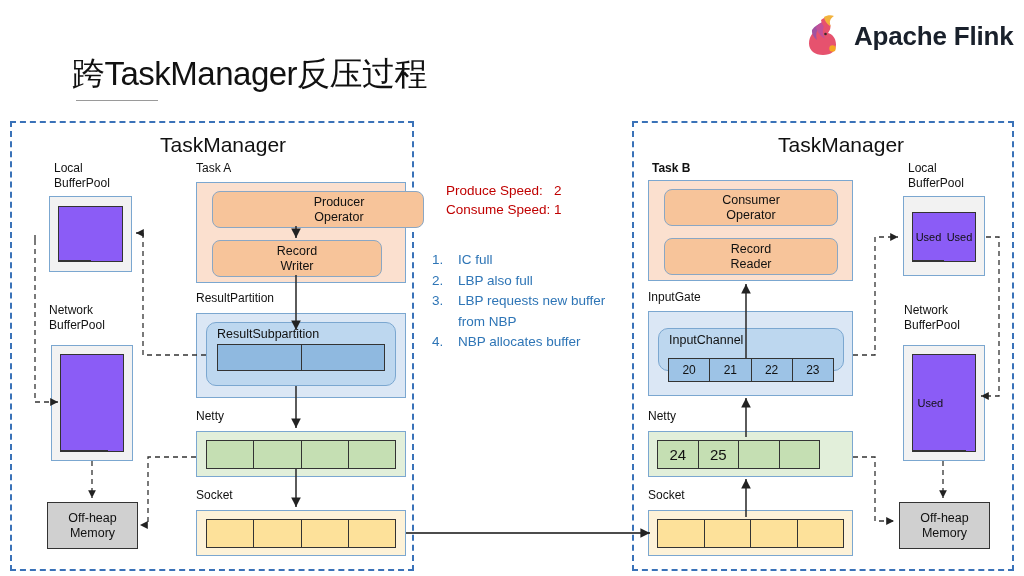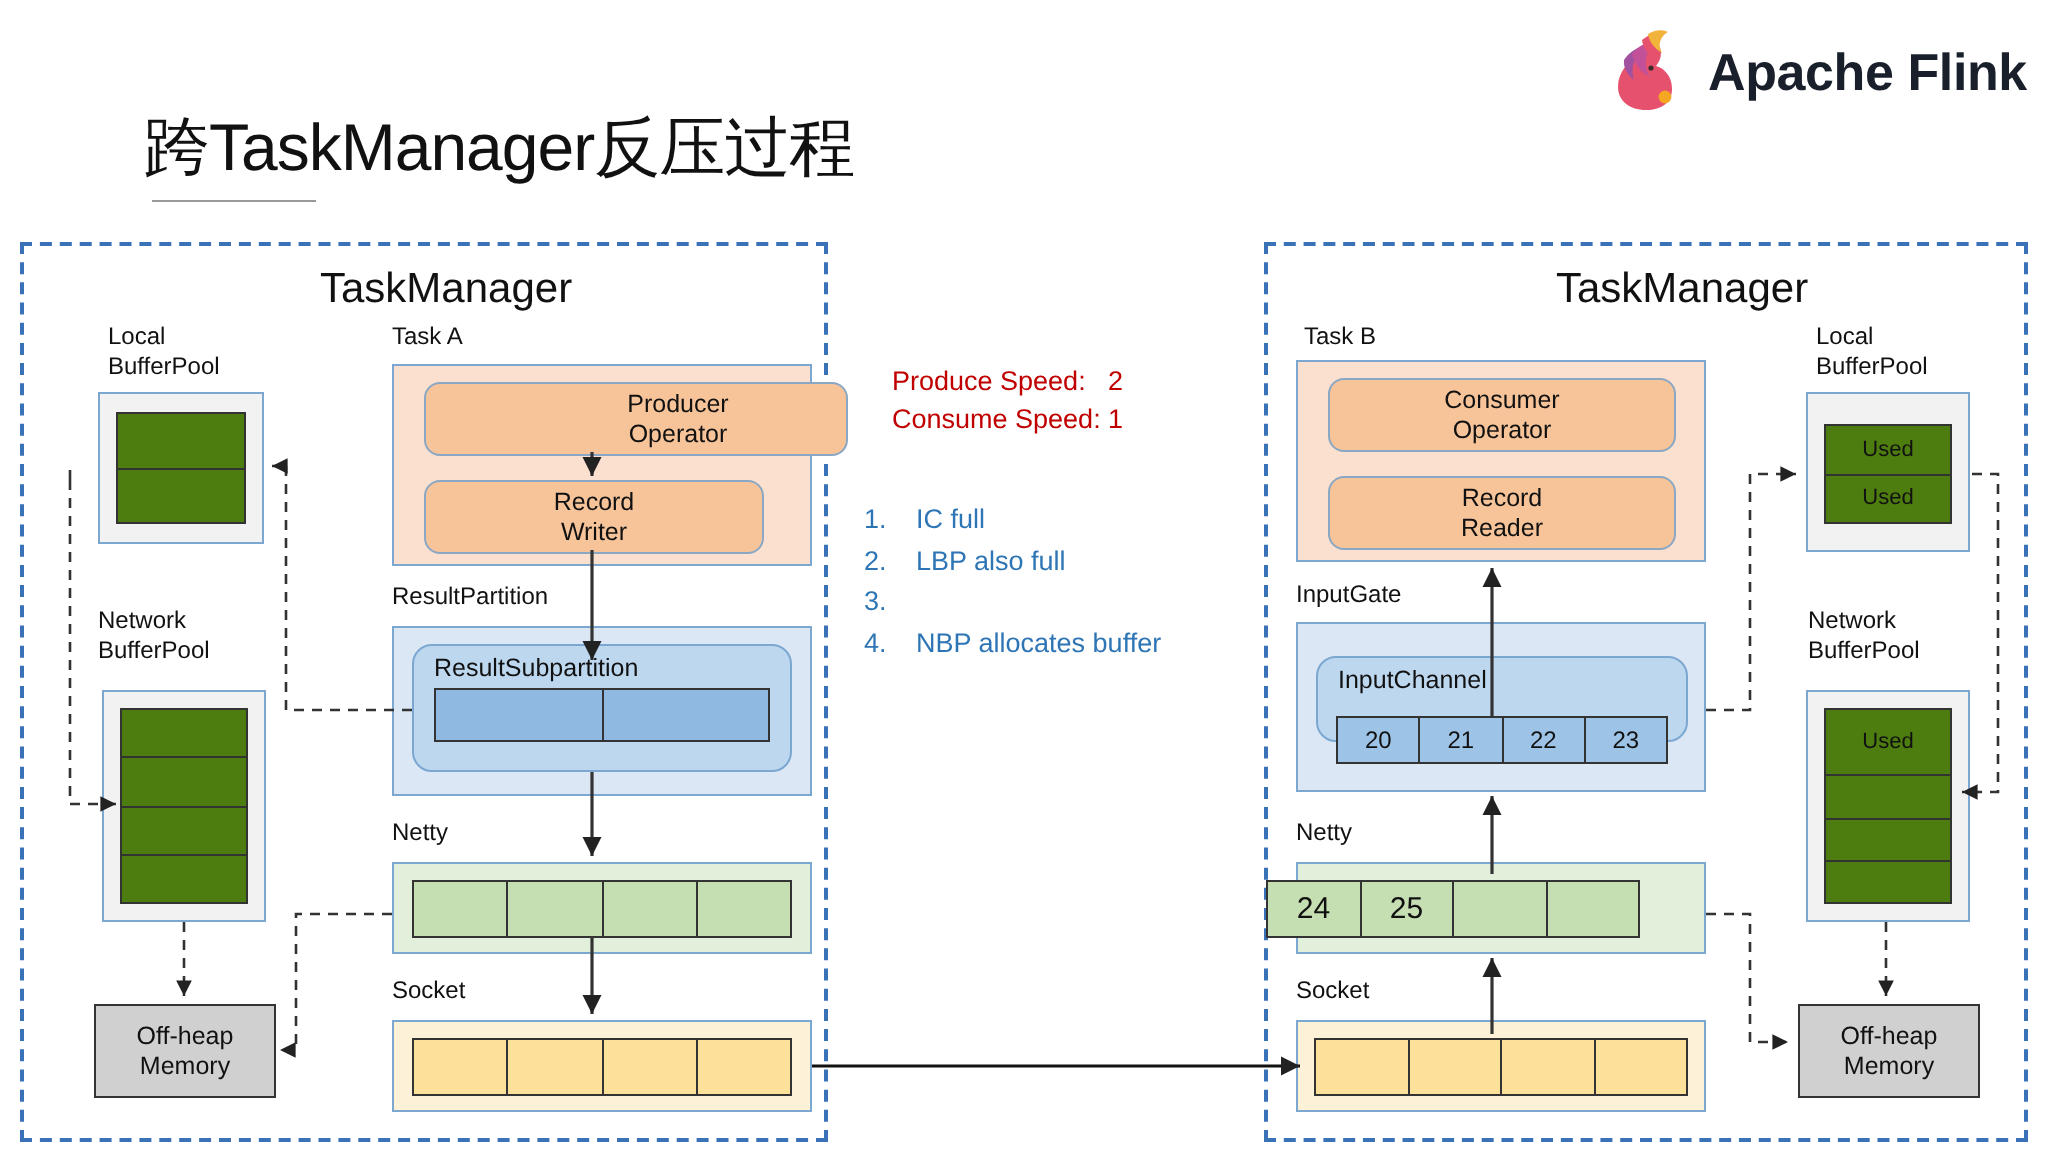--- a/index.html
+++ b/index.html
@@ -26,21 +26,21 @@
   .tm{position:absolute;border:2px dashed #3a72b8;box-sizing:border-box;}
   .tm-label{position:absolute;font-size:21px;color:#111;white-space:nowrap;}
 
   
   .lbl{position:absolute;font-size:12px;color:#111;line-height:14px;white-space:nowrap;}
   .lbl2{position:absolute;font-size:12px;color:#111;line-height:15px;}
 
   
   .box{position:absolute;box-sizing:border-box;}
   .outer-blue{background:#f2f2f2;border:1px solid #7ba7d0;}
-  .pool-grid{position:absolute;box-sizing:border-box;border:1.5px solid #333;background:#4d7c0f;display:flex;flex-direction:column;}
+  .pool-grid{position:absolute;box-sizing:border-box;border:1.5px solid #333;background:#8b5cf6;display:flex;flex-direction:row;}
   .pool-cell{flex:1 1 auto;border-bottom:1.5px solid #333;display:flex;align-items:center;justify-content:center;font-size:11px;color:#111;box-sizing:border-box;}
   .pool-cell:last-child{border-bottom:none;}
 
   .task-box{background:#fbe0cf;border:1px solid #7ba7d0;}
   .op-box{background:#f7c49a;border:1px solid #8aa7c4;border-radius:8px;
           display:flex;flex-direction:column;align-items:center;justify-content:center;
           font-size:12.5px;line-height:15px;color:#111;text-align:center;}
 
   .rp-box{background:#dbe7f5;border:1px solid #7ba7d0;}
   .rsp-box{background:#bdd7ef;border:1px solid #7ba7d0;border-radius:10px;}
@@ -170,31 +170,32 @@
     <div class="row">
       <div class="num">1.</div>
       <div class="txt">IC full</div>
     </div>
     <div class="row">
       <div class="num">2.</div>
       <div class="txt">LBP also full</div>
     </div>
     <div class="row">
       <div class="num">3.</div>
+      <div class="txt">LBP requests new buffer from NBP</div>
     </div>
     <div class="row">
       <div class="num">4.</div>
       <div class="txt">NBP allocates buffer</div>
     </div>
   </div>
 
   <div class="tm" style="left:632px;top:121px;width:382px;height:450px;"></div>
   <div class="tm-label" style="left:778px;top:133px;">TaskManager</div>
 
-  <div class="lbl" style="left:652px;top:161px;">Task B</div>
+  <div class="lbl" style="left:652px;top:161px;font-weight:bold;">Task B</div>
   <div class="box task-box" style="left:648px;top:180px;width:205px;height:101px;"></div>
   <div class="op-box" style="position:absolute;left:664px;top:189px;width:172px;height:35px;">
     <div>Consumer</div>
     <div>Operator</div>
   </div>
   <div class="op-box" style="position:absolute;left:664px;top:238px;width:172px;height:35px;">
     <div>Record</div>
     <div>Reader</div>
   </div>
 
@@ -205,21 +206,21 @@
   </div>
   <div class="cellrow" style="left:668px;top:358px;width:166px;height:24px;">
     <div class="c-blue2">20</div>
     <div class="c-blue2">21</div>
     <div class="c-blue2">22</div>
     <div class="c-blue2">23</div>
   </div>
 
   <div class="lbl" style="left:648px;top:409px;">Netty</div>
   <div class="box netty-box" style="left:648px;top:431px;width:205px;height:46px;"></div>
-  <div class="cellrow" style="left:633px;top:440px;width:187px;height:29px;justify-content:space-between;">
+  <div class="cellrow" style="left:657px;top:440px;width:163px;height:29px;justify-content:space-between;">
     <div class="c-green" style="font-size:15px;">24</div>
     <div class="c-green" style="font-size:15px;">25</div>
     <div class="c-green"></div>
     <div class="c-green"></div>
   </div>
 
   <div class="lbl" style="left:648px;top:488px;">Socket</div>
   <div class="box socket-box" style="left:648px;top:510px;width:205px;height:46px;"></div>
   <div class="cellrow" style="left:657px;top:519px;width:187px;height:29px;">
     <div class="c-yellow"></div>

